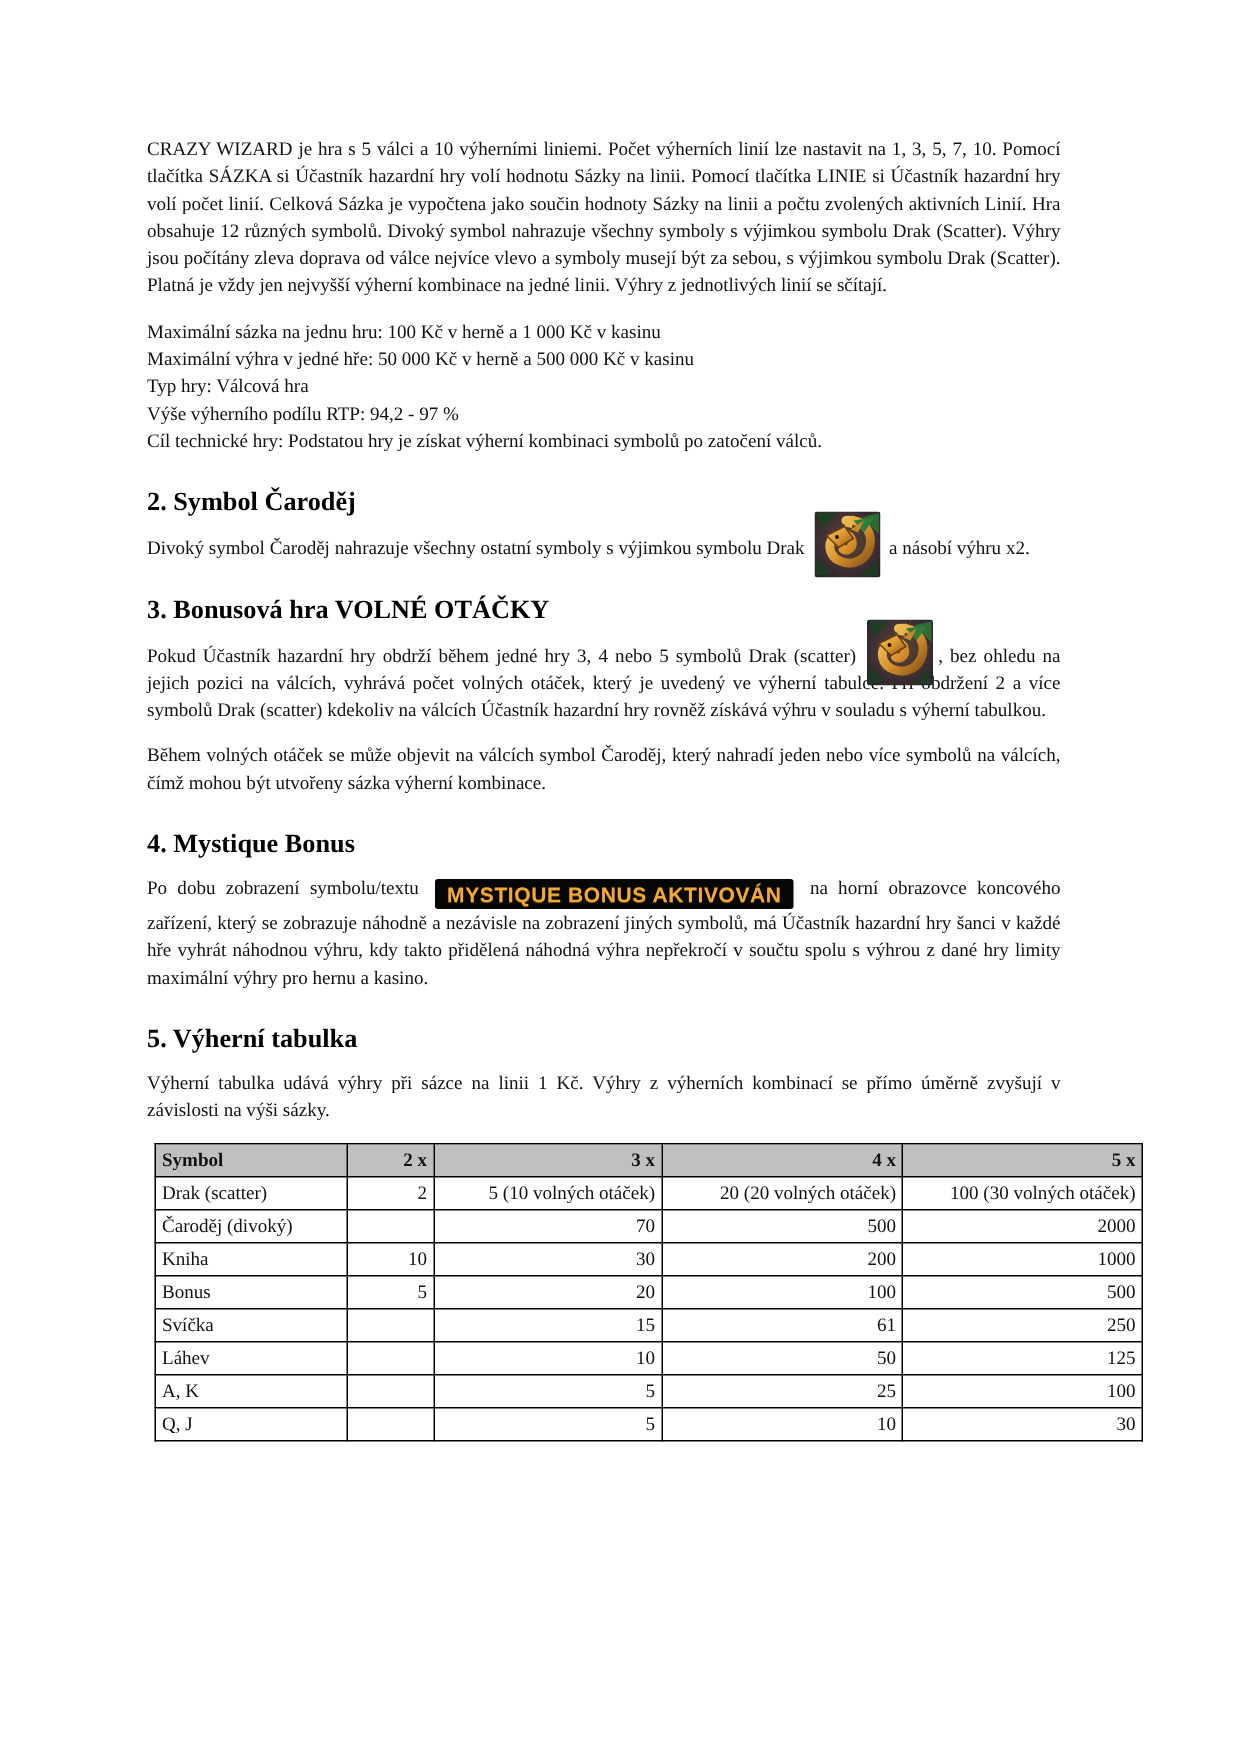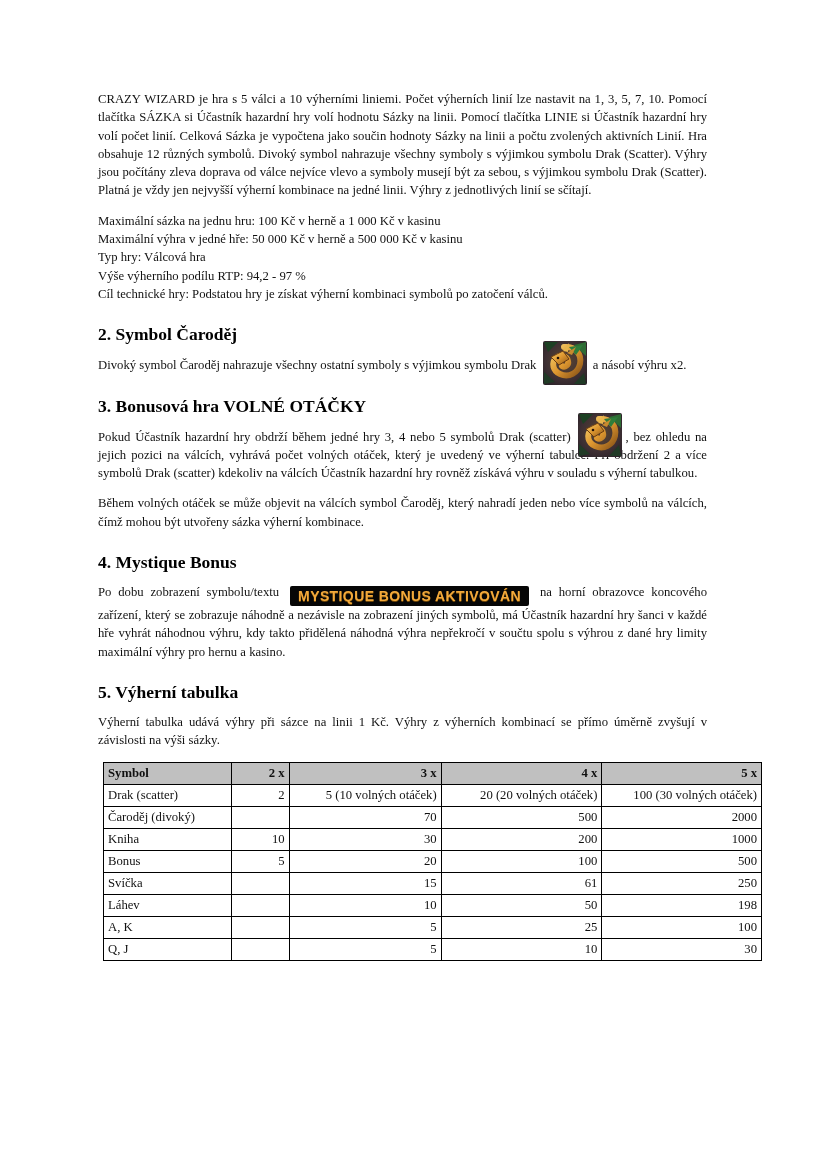--- a/index.html
+++ b/index.html
@@ -220,21 +220,21 @@
           <td></td>
           <td>15</td>
           <td>61</td>
           <td>250</td>
         </tr>
         <tr>
           <td class="left">Láhev</td>
           <td></td>
           <td>10</td>
           <td>50</td>
-          <td>198</td>
+          <td>125</td>
         </tr>
         <tr>
           <td class="left">A, K</td>
           <td></td>
           <td>5</td>
           <td>25</td>
           <td>100</td>
         </tr>
         <tr>
           <td class="left">Q, J</td>

